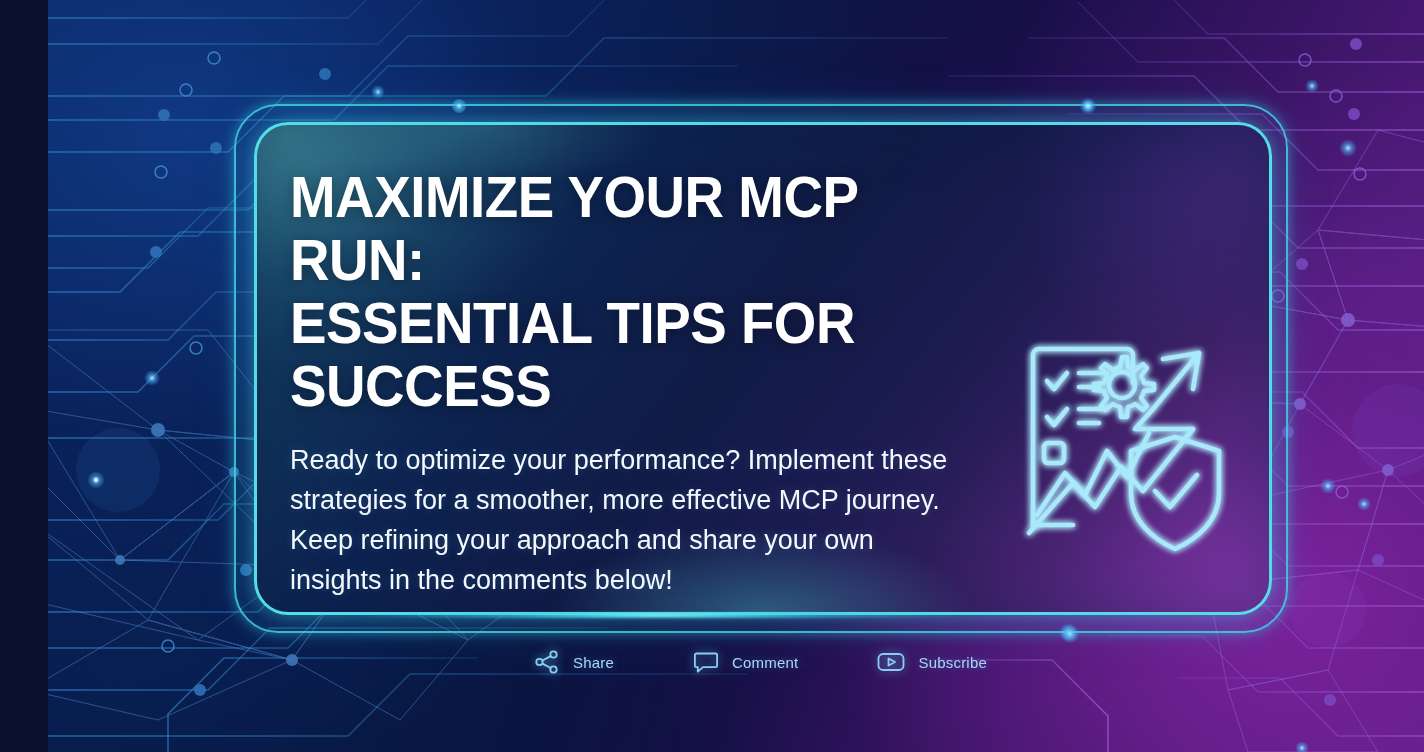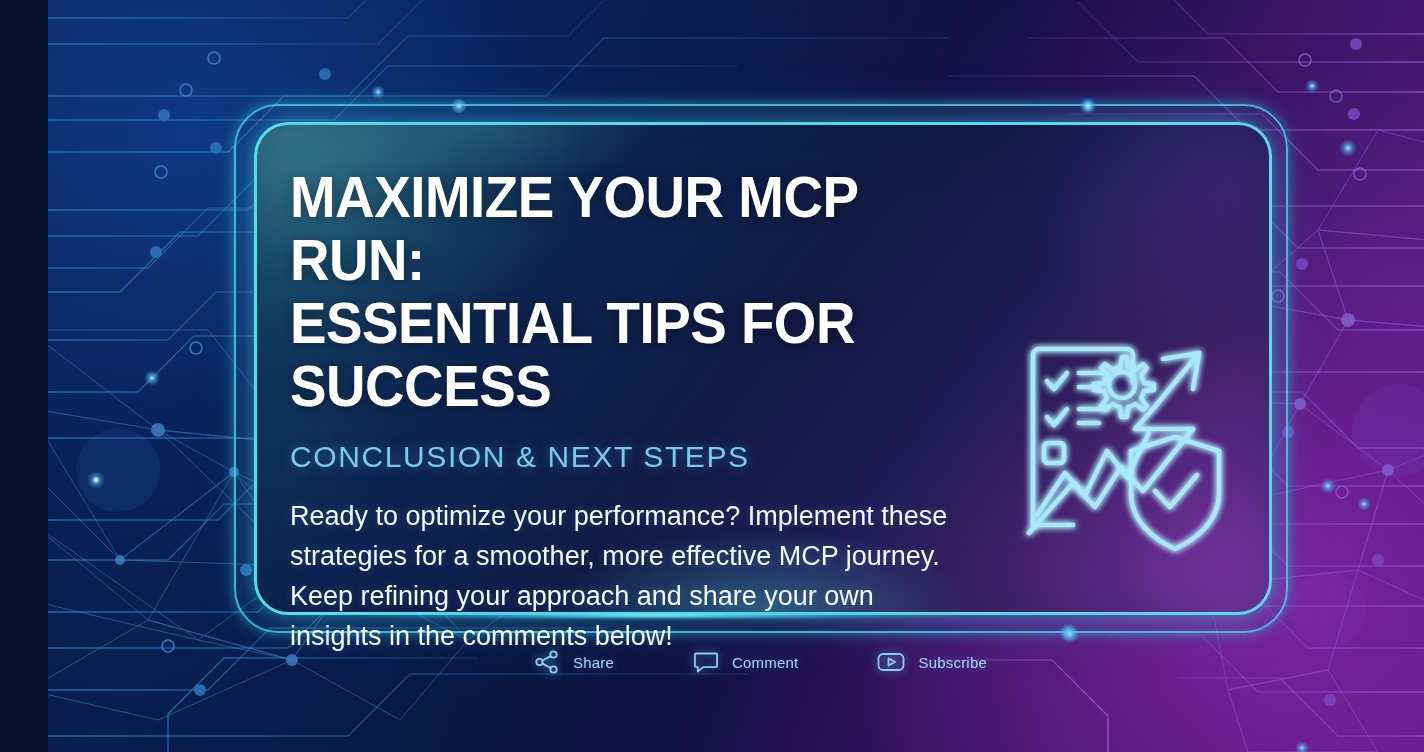--- a/index.html
+++ b/index.html
@@ -347,21 +347,20 @@
   <div class="bottom-spark"></div>
 
   <div class="card">
     <div class="card-inner-glow"></div>
   </div>
   <div class="bottom-streak"></div>
 
   <div class="content">
     <div class="title">MAXIMIZE YOUR MCP RUN:
 ESSENTIAL TIPS FOR SUCCESS</div>
-    <div class="subtitle">CONCLUSION &amp; NEXT STEPS</div>
     <div class="body-text">Ready to optimize your performance? Implement these strategies for a smoother, more effective MCP journey. Keep refining your approach and share your own insights in the comments below!</div>
   </div>
 
   <div class="illustration">
     <svg viewBox="0 0 240 235" xmlns="http://www.w3.org/2000/svg">
       <defs>
         <filter id="neon" x="-60%" y="-60%" width="220%" height="220%">
           <feGaussianBlur stdDeviation="3.4" result="b1"></feGaussianBlur>
           <feMerge>
             <feMergeNode in="b1"></feMergeNode>

